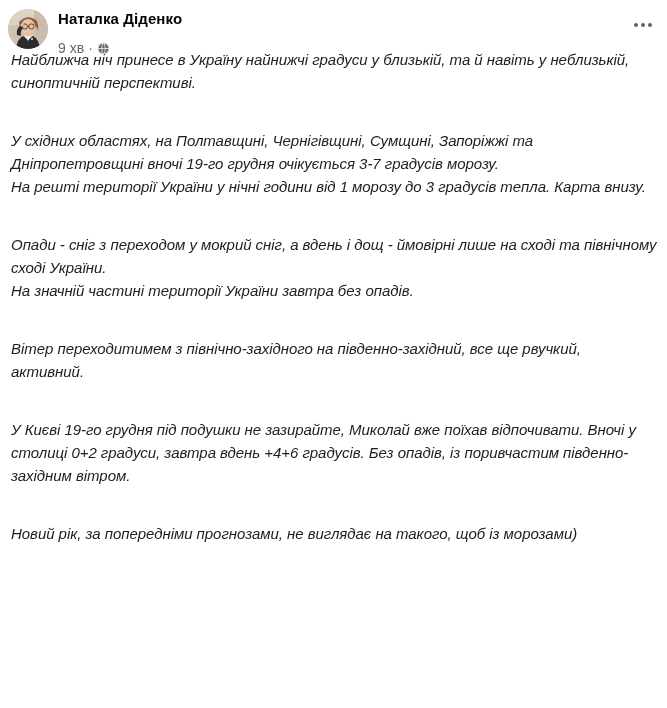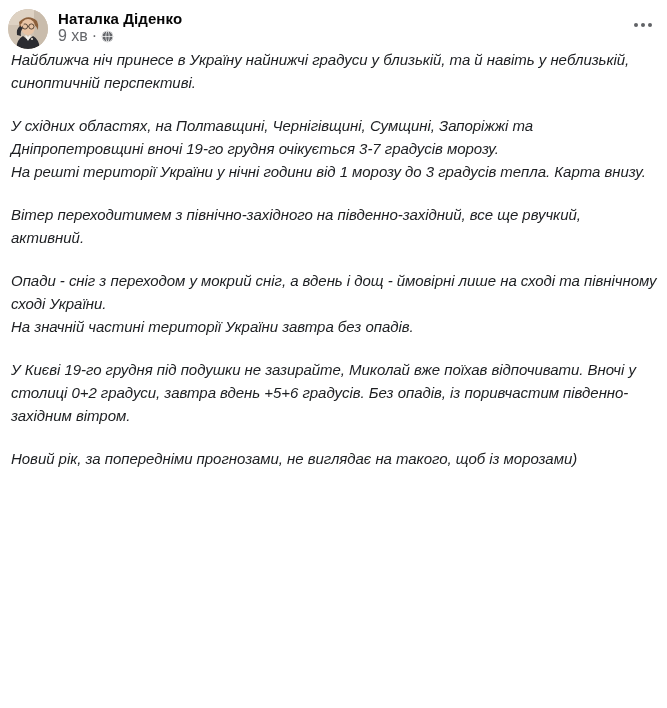--- a/index.html
+++ b/index.html
@@ -59,22 +59,22 @@
     font-size: 15px;
     font-weight: bold;
     line-height: 19px;
     color: #050505;
     letter-spacing: 0.1px;
   }
 
   .meta-row {
     display: flex;
     align-items: center;
-    margin-top: 0;
-    font-size: 16px;
+    margin-top: 12px;
+    font-size: 14px;
     line-height: 16px;
     color: #65676b;
   }
   .meta-time { color: #65676b; }
   .meta-sep {
     margin: 0 4px;
     color: #65676b;
   }
   .globe-icon {
     display: inline-flex;
@@ -114,21 +114,21 @@
     letter-spacing: -0.04px;
   }
 
   .para {
     margin: 0;
     padding: 0;
     white-space: pre-wrap;
     word-wrap: break-word;
     font-style: italic;
   }
-  .para + .para { margin-top: 20px; }
+  .para + .para { margin-top: 35px; }
 </style>
 </head>
 <body>
 
 <div class="post">
 
   <div class="post-header">
 
     <div class="avatar">
       <svg viewBox="0 0 40 40" xmlns="http://www.w3.org/2000/svg" aria-hidden="true">
@@ -182,21 +182,21 @@
       <span class="dot"></span>
       <span class="dot"></span>
       <span class="dot"></span>
     </div>
   </div>
 
   <div class="post-body">
     <p class="para">Найближча ніч принесе в Україну найнижчі градуси у близькій, та й навіть у неблизькій, синоптичній перспективі.</p>
     <p class="para">У східних областях, на Полтавщині, Чернігівщині, Сумщині, Запоріжжі та Дніпропетровщині вночі 19-го грудня очікується 3-7 градусів морозу.
 На решті території України у нічні години від 1 морозу до 3 градусів тепла. Карта внизу.</p>
-    <p class="para">Вітер переходитимем з північно-західного на південно-західний, все ще рвучкий, активний.</p>
     <p class="para">Опади - сніг з переходом у мокрий сніг, а вдень і дощ - ймовірні лише на сході та північному сході України.
 На значній частині території України завтра без опадів.</p>
-    <p class="para">У Києві 19-го грудня під подушки не зазирайте, Миколай вже поїхав відпочивати. Вночі у столиці 0+2 градуси, завтра вдень +5+6 градусів. Без опадів, із поривчастим південно-західним вітром.</p>
+    <p class="para">Вітер переходитимем з північно-західного на південно-західний, все ще рвучкий, активний.</p>
+    <p class="para">У Києві 19-го грудня під подушки не зазирайте, Миколай вже поїхав відпочивати. Вночі у столиці 0+2 градуси, завтра вдень +4+6 градусів. Без опадів, із поривчастим південно-західним вітром.</p>
     <p class="para">Новий рік, за попередніми прогнозами, не виглядає на такого, щоб із морозами)</p>
 
   </div>
 
 </div>
 
 </body></html>

